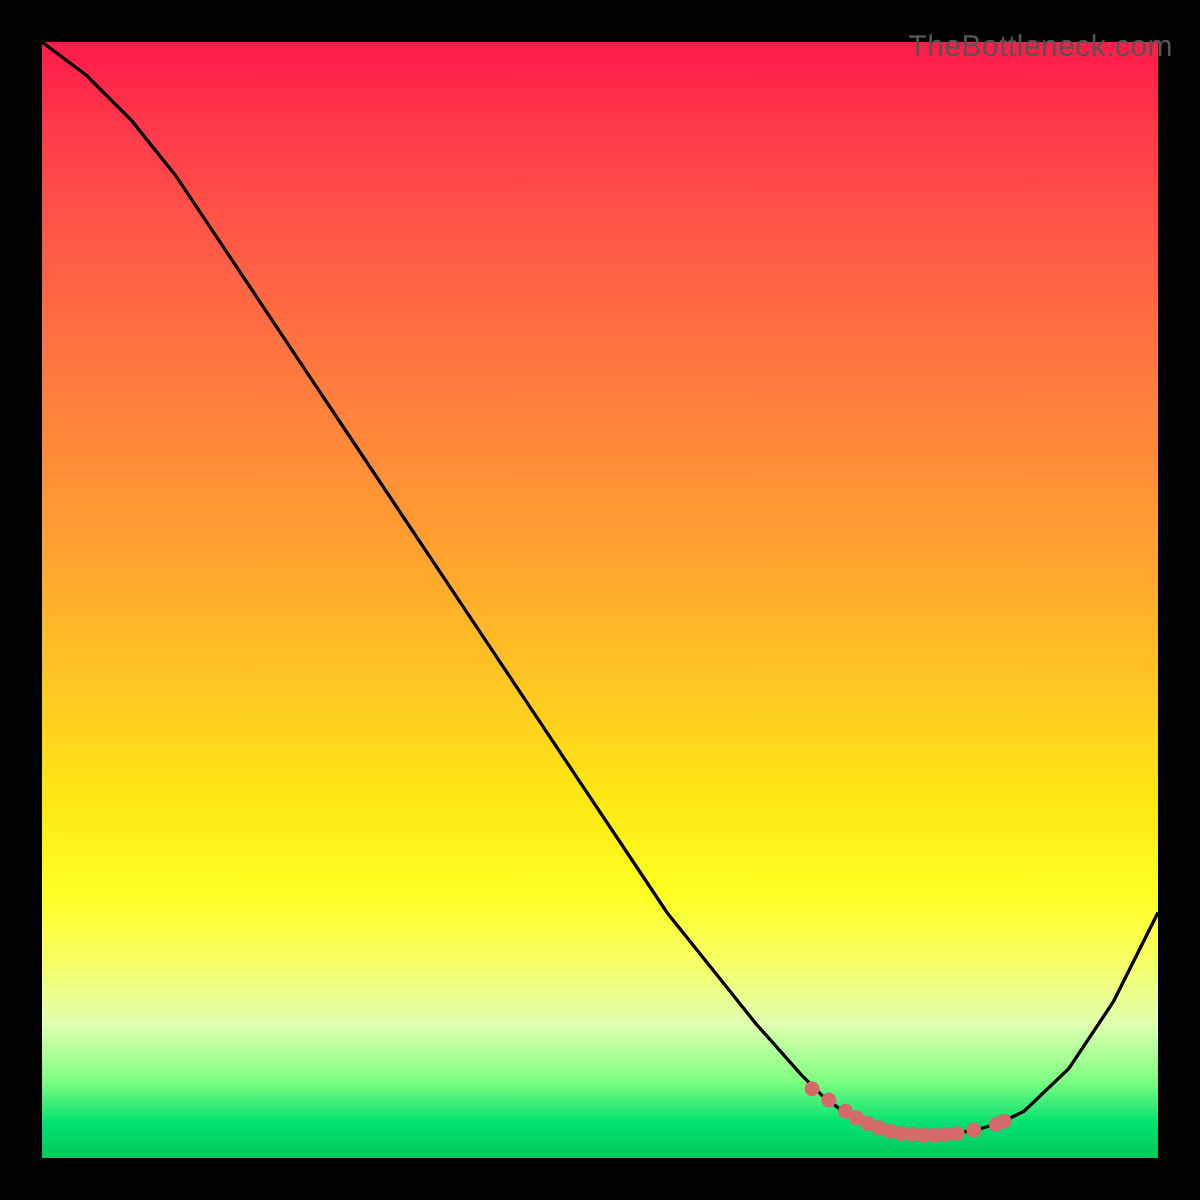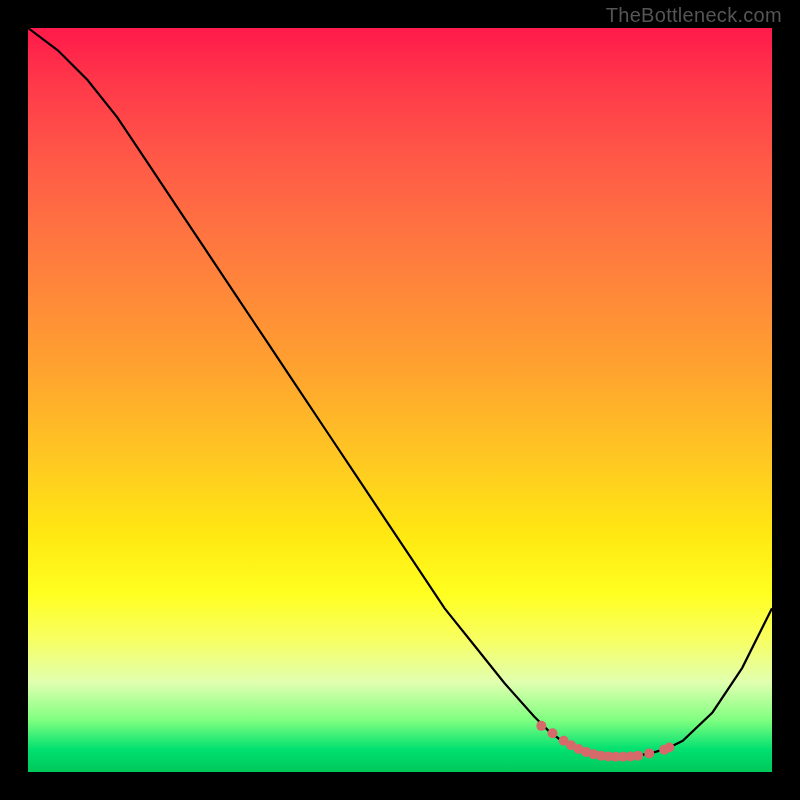--- a/index.html
+++ b/index.html
@@ -5,21 +5,21 @@
   * { margin: 0; padding: 0; box-sizing: border-box; }
   body {
     width: 800px;
     height: 800px;
     background: #000;
     position: relative;
     font-family: Arial, sans-serif;
   }
   .watermark {
     position: absolute;
-    top: 4px;
+    top: 20px;
     right: 18px;
     color: #555;
     font-size: 20px;
     font-weight: 500;
     letter-spacing: 0.3px;
     z-index: 10;
   }
   .plot-area {
     position: absolute;
     left: 28px;

